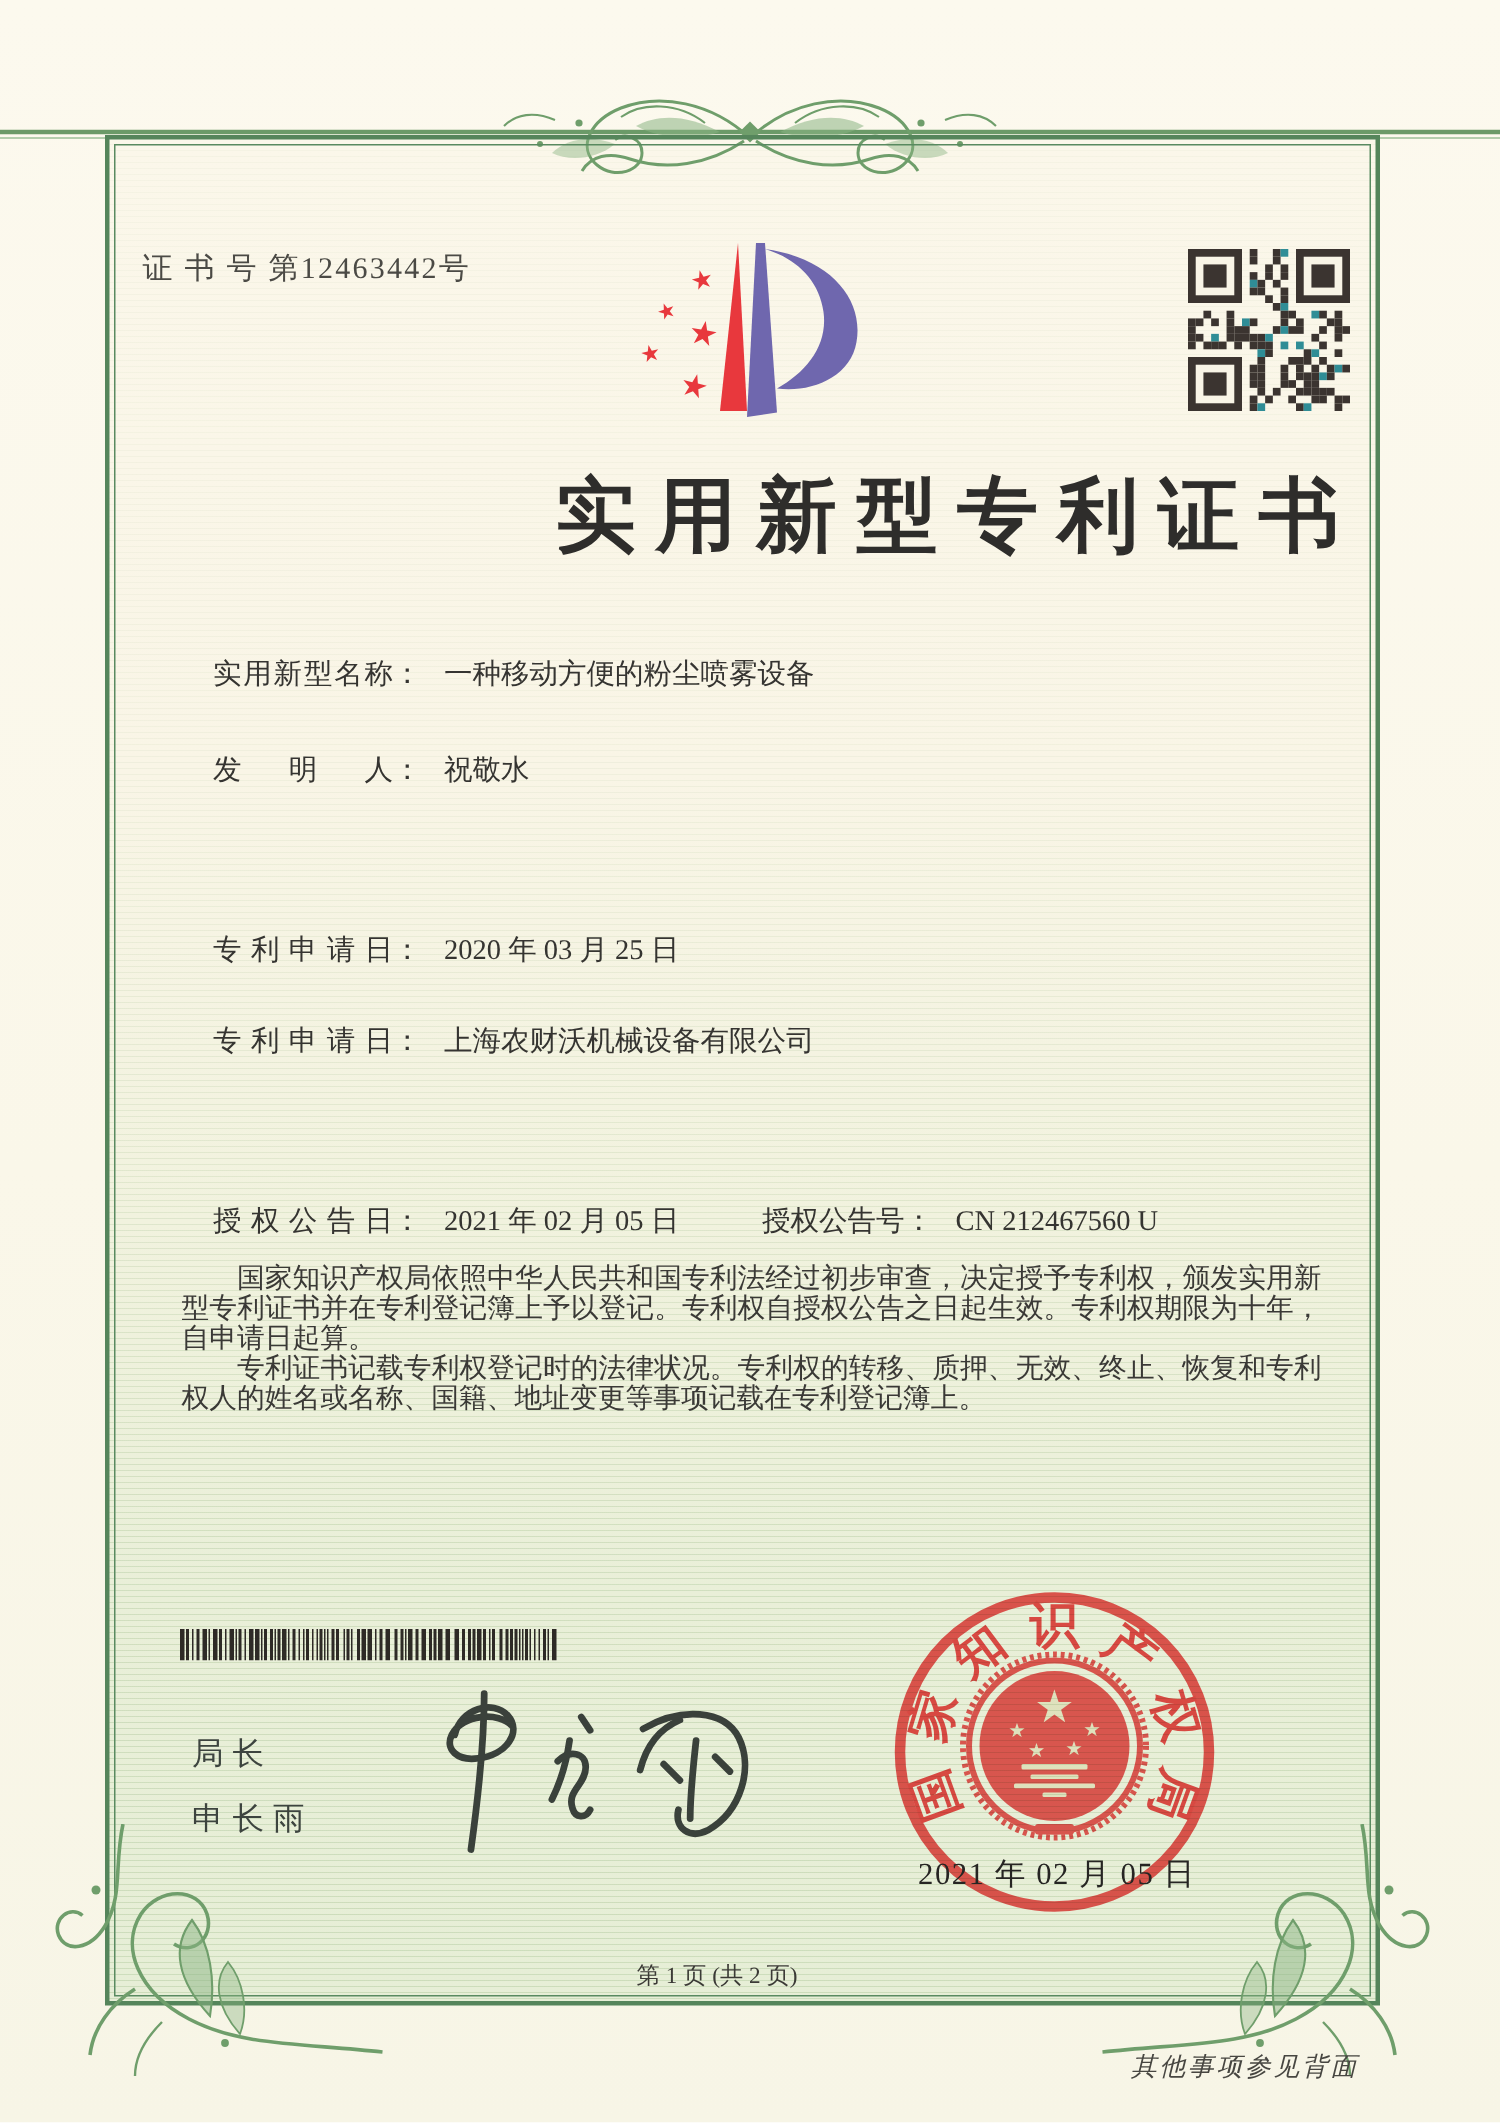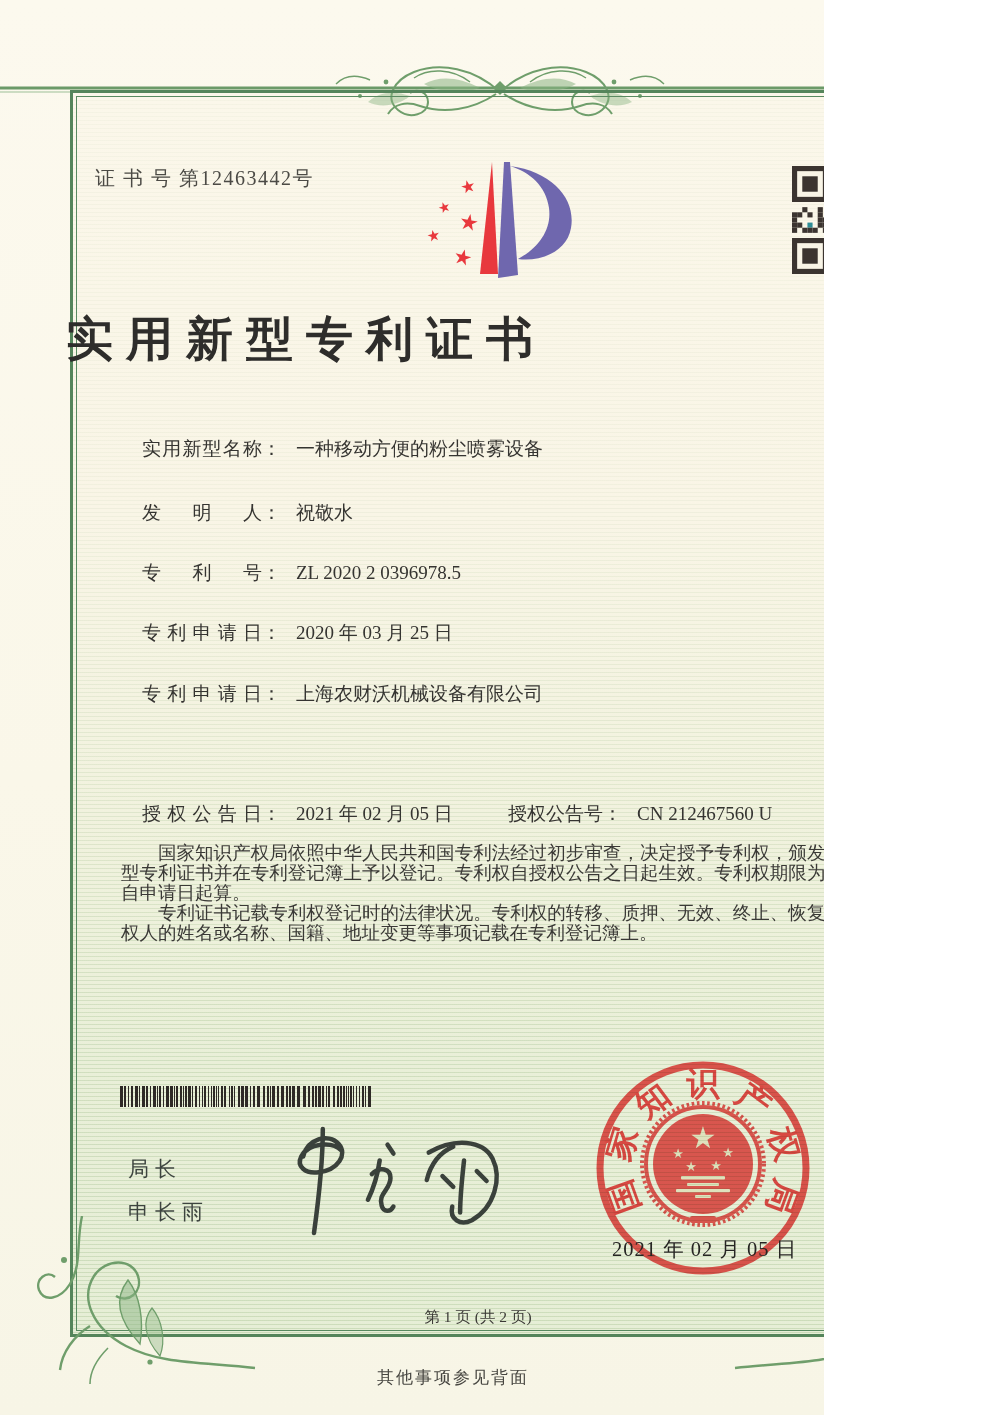--- a/index.html
+++ b/index.html
@@ -1,17 +1,17 @@
 <!DOCTYPE html>
 <html><head>
 <meta charset="utf-8">
 <style>
   html,body{margin:0;padding:0;background:#ffffff;}
   .paper{
-    position:relative;width:824px;height:1415px;overflow:hidden;
+    position:relative;width:1000px;height:1415px;overflow:hidden;
     background:linear-gradient(180deg,#fcf9ee 0%,#faf7e9 55%,#f7f5e6 100%);
     font-family:"Liberation Serif","DejaVu Serif",serif;color:#3a3a38;
   }
   
   .inner-bg{
     position:absolute;left:72px;top:92px;width:846px;height:1243px;
     background:linear-gradient(180deg,#fbf7ea 0%,#f9f5e6 34%,#f1f2de 58%,#e9efd8 78%,#e6eed6 100%);
   }
   .inner-bg::after{
     content:"";position:absolute;inset:0;
@@ -19,34 +19,34 @@
     -webkit-mask-image:linear-gradient(180deg,rgba(0,0,0,.18) 0%,rgba(0,0,0,.22) 30%,rgba(0,0,0,.55) 55%,rgba(0,0,0,.85) 75%,rgba(0,0,0,.95) 100%);
     mask-image:linear-gradient(180deg,rgba(0,0,0,.18) 0%,rgba(0,0,0,.22) 30%,rgba(0,0,0,.55) 55%,rgba(0,0,0,.85) 75%,rgba(0,0,0,.95) 100%);
   }
   .frame{
     position:absolute;left:70px;top:90px;width:850px;height:1247px;
     border:3px solid #55855b;box-sizing:border-box;
   }
   .frame::after{content:"";position:absolute;inset:3px;border:1px solid #598a60;}
   .abs{position:absolute;}
   .cert-no{left:95px;top:165px;font-size:20px;letter-spacing:1.5px;color:#4b4a45;}
-  .title{left:66px;top:308px;width:850px;text-align:left;font-size:47px;font-weight:700;
+  .title{left:56px;top:308px;width:850px;text-align:right;font-size:54px;font-weight:700;
          letter-spacing:13px;color:#2e2d2b;}
   .row{left:122px;width:780px;font-size:19px;color:#353431;white-space:nowrap;}
   .row .lbl{display:inline-block;width:120px;text-align:justify;text-align-last:justify;vertical-align:bottom;margin-left:20px;}
   .row .val{margin-left:15px;}
   .grant-no{position:absolute;left:386px;top:0;}
   .paras{left:121px;top:843px;width:760px;font-size:18.5px;line-height:20px;color:#3a3936;text-align:justify;}
   .paras p{margin:0;text-indent:2em;}
   .officer{left:128px;font-family:"Liberation Sans","DejaVu Sans",sans-serif;
            font-size:21px;letter-spacing:6px;color:#3d443f;}
   .seal-wrap{left:587px;top:1052px;width:232px;height:232px;mix-blend-mode:multiply;opacity:.95;}
   .seal-date{left:612px;top:1235px;font-size:20.5px;color:#262523;letter-spacing:1px;z-index:5;}
   .page-info{left:0;top:1307px;width:924px;text-align:center;font-size:15.5px;color:#3b3a36;padding-left:16px;}
-  .back-note{left:0;top:1366px;width:906px;text-align:center;font-size:17px;letter-spacing:2px;color:#474641;}
+  .back-note{left:0;top:1366px;width:906px;text-align:right;font-size:17px;letter-spacing:2px;color:#474641;font-style:italic;}
   svg{display:block;}
 </style>
 </head>
 <body>
 
 <div class="paper">
 
   <div class="inner-bg"></div>
 
   <svg class="abs" style="left:0;top:52px" width="1000" height="75" viewBox="0 0 1000 75">
@@ -243,23 +243,20 @@
     </svg>
 
   <div class="abs title">实用新型专利证书</div>
 
   <div class="abs row" style="top:436px">
     <span class="lbl">实用新型名称</span><span>：</span><span class="val">一种移动方便的粉尘喷雾设备</span>
   </div>
   <div class="abs row" style="top:500px">
     <span class="lbl">发明人</span><span>：</span><span class="val">祝敬水</span>
   </div>
-  <div class="abs row" style="top:560px">
-    <span class="lbl">专利号</span><span>：</span><span class="val">ZL 2020 2 0396978.5</span>
-  </div>
   <div class="abs row" style="top:620px">
     <span class="lbl">专利申请日</span><span>：</span><span class="val">2020 年 03 月 25 日</span>
   </div>
   <div class="abs row" style="top:681px">
     <span class="lbl">专利申请日</span><span>：</span><span class="val">上海农财沃机械设备有限公司</span>
   </div>
   <div class="abs row" style="top:801px">
     <span class="lbl">授权公告日</span><span>：</span><span class="val">2021 年 02 月 05 日</span>
     <span class="grant-no">
       <span>授权公告号</span><span>：</span><span class="val">CN 212467560 U</span>

